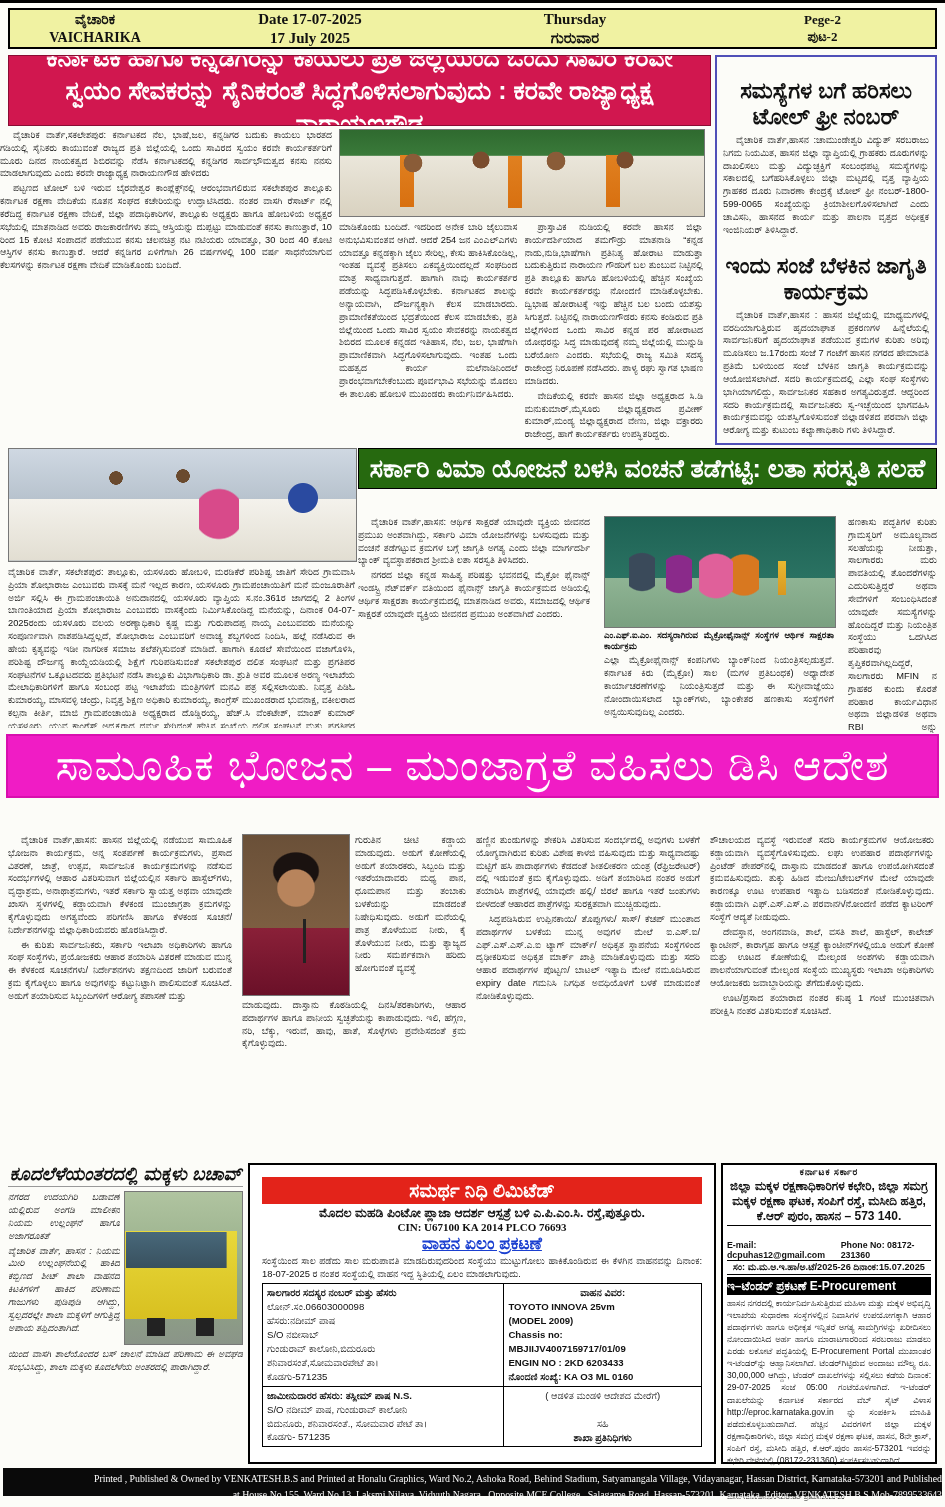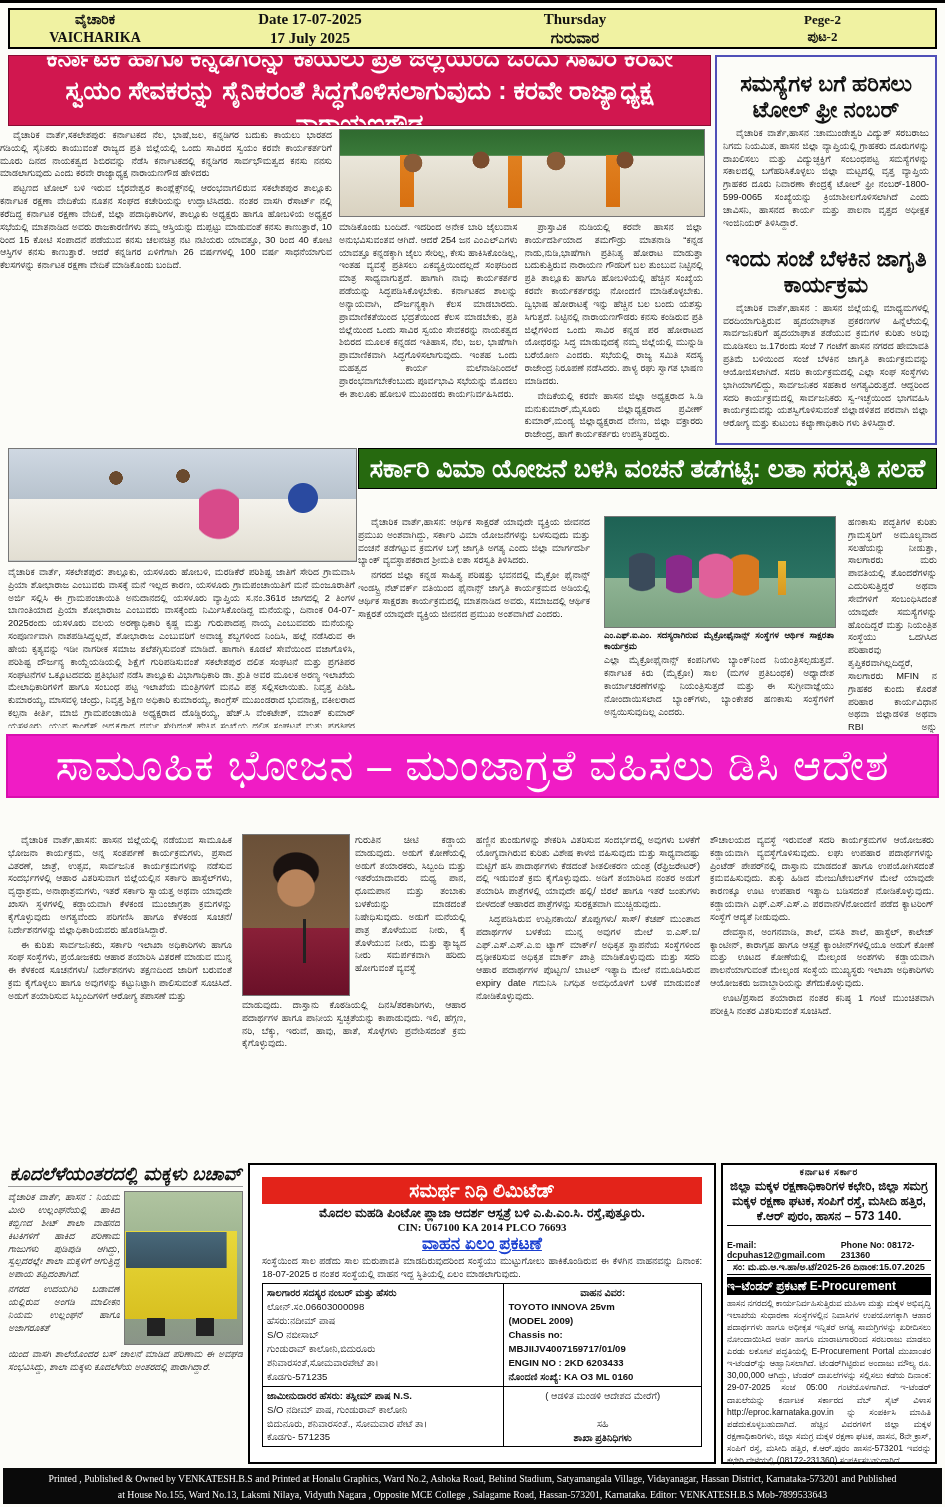--- a/index.html
+++ b/index.html
@@ -43,21 +43,21 @@
         linear-gradient(#e08020,#d87010),
         linear-gradient(#e08020,#d87010),
         linear-gradient(#e08020,#d87010),
         linear-gradient(#2f6a2f,#3a7a3a),
         linear-gradient(180deg,#f2efe6,#d9d2c0);
       background-size:22px 22px,20px 20px,22px 22px,20px 20px,14px 52px,14px 52px,14px 52px,100% 30%,100% 100%;
       background-position:18% 34%,38% 30%,60% 32%,80% 30%,17% 75%,48% 78%,76% 74%,0 0,0 0;}
   .main-cols{flex:1;display:flex;gap:7px;margin-top:4px;}
   .main-c2,.main-c3{flex:1;height:100%;}
   
-  .rail{top:55px;left:715px;width:222px;height:390px;border:2px solid #5050b8;padding:11px 6px;}
+  .rail{top:55px;left:715px;width:222px;height:390px;border:2px solid #5050b8;padding:18px 6px;}
   .rail-h{font-weight:bold;font-size:22px;text-align:center;line-height:1.18;margin:3px 0 4px;}
   
   .protest{top:448px;left:8px;width:347px;height:283px;}
   .protest-photo{width:100%;height:112px;border:1px solid #777;
       background-color:#b8c4ce;background-repeat:no-repeat;
       background-image:
         radial-gradient(circle,#d84a8a 60%,transparent 64%),
         radial-gradient(circle,#6a4a2e 58%,transparent 62%),
         radial-gradient(circle,#6a4a2e 58%,transparent 62%),
         radial-gradient(circle,#2a4aa0 58%,transparent 62%),
@@ -128,22 +128,22 @@
   .bot-right{flex:1;border:2px solid #000;padding:2px 4px;background:#fff;}
   .gov-hd{font-size:9px;font-weight:bold;text-align:center;letter-spacing:1px;}
   .gov-office{font-size:12px;font-weight:bold;text-align:center;line-height:1.25;margin:1px 0;}
   .gov-row{display:flex;justify-content:space-between;font-size:8.8px;font-weight:bold;border-top:1px solid #000;padding-top:14px;}
   .gov-ref{font-size:9.2px;font-weight:bold;text-align:center;border-top:1px solid #000;border-bottom:1px solid #000;padding:1px 0;}
   .gov-bar{background:#000;color:#fff;font-size:12px;font-weight:bold;text-align:left;height:18px;line-height:18px;margin:2px 0;}
   .gov-body{font-size:8.5px;line-height:1.42;text-align:justify;overflow:hidden;max-height:188px;}
   .gov-sign{font-size:9.3px;font-weight:bold;text-align:right;line-height:1.3;margin-top:2px;}
   .gov-tiny{font-size:6.3px;margin-top:1px;}
   
-  .footer{top:1468px;left:3px;width:939px;height:36px;background:#0a0a0a;color:#fff;
-          font-family:"Liberation Serif",serif;font-size:9.8px;text-align:center;line-height:1.6;
+  .footer{top:1468px;left:3px;width:939px;height:28px;background:#0a0a0a;color:#fff;
+          font-family:"Liberation Serif",serif;font-size:9.8px;text-align:right;line-height:1.6;
           padding-top:3px;}
 </style>
 </head>
 <body>
 
 <div class="page">
 
   <div class="abs toprule"></div>
 
   <div class="abs masthead">
@@ -250,22 +250,22 @@
       <p style="text-indent:13px;">ಊಟ/ಪ್ರಸಾದ ತಯಾರಾದ ನಂತರ ಕನಿಷ್ಠ 1 ಗಂಟೆ ಮುಂಚಿತವಾಗಿ ಪರೀಕ್ಷಿಸಿ ನಂತರ ವಿತರಿಸುವಂತೆ ಸೂಚಿಸಿದೆ.</p>
     </div>
   </div>
 
   <div class="abs bottom">
 
     <div class="bot-left">
       <div class="bus-head">ಕೂದಲೆಳೆಯಂತರದಲ್ಲಿ ಮಕ್ಕಳು ಬಚಾವ್</div>
       <div class="bus-row">
         <div class="bus-textcol bt nolead">
+          <p>ನಗರದ ಉದಯಗಿರಿ ಬಡಾವಣೆ ಯಲ್ಲಿರುವ ಅಂಗಡಿ ಮಾಲೀಕನ ನಿಯಮ ಉಲ್ಲಂಘನೆ ಹಾಗೂ ಅಜಾಗರೂಕತೆ</p>
           <p>ವೈಚಾರಿಕ ವಾ‌ರ್ತೆ, ಹಾಸನ : ನಿಯಮ ಮೀರಿ ಉಲ್ಲಂಘನೆಯಲ್ಲಿ ಹಾಕಿದ ಕಬ್ಬಿಣದ ಶೀಟ್ ಶಾಲಾ ವಾಹನದ ಕಿಟಕಿಗಳಿಗೆ ಹಾಕಿದ ಪರಿಣಾಮ ಗಾಜುಗಳು ಪುಡಿಪುಡಿ ಆಗಿದ್ದು, ಸ್ವಲ್ಪದರಲ್ಲೇ ಶಾಲಾ ಮಕ್ಕಳಿಗೆ ಆಗುತ್ತಿದ್ದ ಅಪಾಯ ತಪ್ಪಿದಂತಾಗಿದೆ.</p>
-          <p>ನಗರದ ಉದಯಗಿರಿ ಬಡಾವಣೆ ಯಲ್ಲಿರುವ ಅಂಗಡಿ ಮಾಲೀಕನ ನಿಯಮ ಉಲ್ಲಂಘನೆ ಹಾಗೂ ಅಜಾಗರೂಕತೆ</p>
         </div>
         <div class="bus-photo"></div>
       </div>
       <div class="bt nolead" style="margin-top:3px;">
         <p>ಯಿಂದ ವಾಸಗಿ ಶಾಲೆಯೊಂದರ ಬಸ್ ಚಾಲನೆ ಮಾಡಿದ ಪರಿಣಾಮ ಈ ಅವಘಡ ಸಂಭವಿಸಿದ್ದು, ಶಾಲಾ ಮಕ್ಕಳು ಕೂದಲೆಳೆಯ ಅಂತರದಲ್ಲಿ ಪಾರಾಗಿದ್ದಾರೆ.</p>
       </div>
     </div>
 
     <div class="bot-center">
       <div class="sam-title">ಸಮರ್ಥ ನಿಧಿ ಲಿಮಿಟೆಡ್</div>

